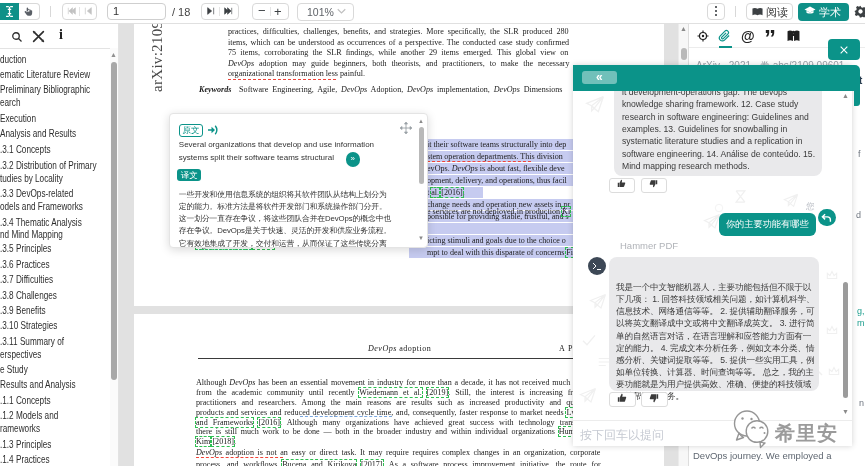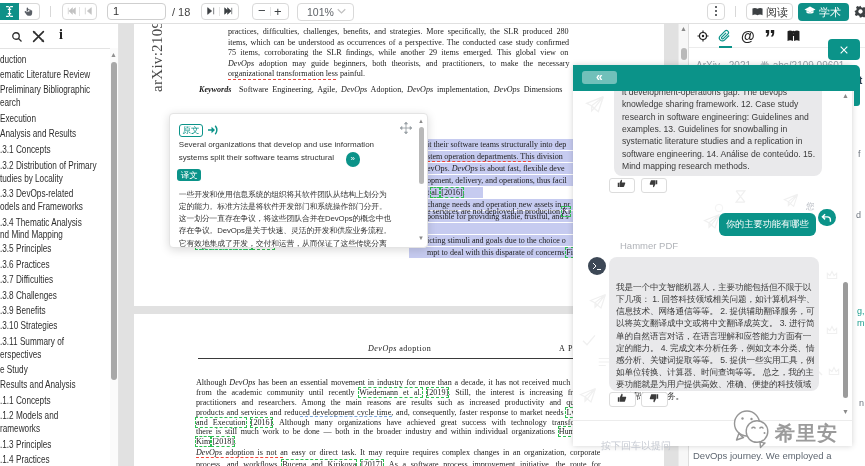--- a/index.html
+++ b/index.html
@@ -80,21 +80,21 @@
       <div class="pl" style="left:77px;top:216.5px;"><span class="grbx">tzgerald and Stol</span> <span class="grbx">[2017]</span>.</div>
       <div class="abs" style="left:78px;top:225.5px;width:55px;border-top:1.6px dotted #2bd27a;"></div>
 
       <div class="pl" style="left:249px;top:321px;letter-spacing:0.45px;"><i>DevOps</i> adoption</div>
       <div class="pl" style="left:440px;top:321px;letter-spacing:0.8px;">A P<span style="font-size:6.8px;margin-left:1.5px;">REPRINT</span></div>
       <div class="abs" style="left:79px;top:334.5px;width:408px;border-top:0.9px solid #3a3a3a;"></div>
       <div class="pl" style="left:77px;top:355.4px;word-spacing:0.75px;">Although <i>DevOps</i> has been an essential movement in industry for more than a decade, it has not received much attention</div>
       <div class="pl" style="left:77px;top:365.2px;word-spacing:2.9px;">from the academic community until recently <span class="grbx">Wiedemann et al.</span> <span class="grbx">[2019]</span>.  Still, the interest is increasing from both</div>
       <div class="pl" style="left:77px;top:375px;word-spacing:3.05px;">practitioners and researchers.  Among the main reasons are results such as increased productivity and quality of</div>
       <div class="pl" style="left:77px;top:384.7px;word-spacing:0.7px;">products and services and reduced development cycle time, and, consequently, faster response to market needs <span class="grbx">Lwakatare</span></div>
-      <div class="pl" style="left:77px;top:394.5px;word-spacing:3.1px;"><span class="grbx">and Execution</span> <span class="grbx">[2016]</span>.  Although many organizations have achieved great success with technology transformation,</div>
+      <div class="pl" style="left:77px;top:394.5px;word-spacing:3.1px;"><span class="grbx">and Frameworks</span> <span class="grbx">[2016]</span>.  Although many organizations have achieved great success with technology transformation,</div>
       <div class="pl" style="left:77px;top:404.2px;word-spacing:1.65px;">there is still much work to be done — both in the broader industry and within individual organizations <span class="grbx">Humble and</span></div>
       <div class="pl" style="left:77px;top:414px;"><span class="grbx">Kim</span> <span class="grbx">[2018]</span>.</div>
       <div class="pl" style="left:77px;top:425px;word-spacing:1.5px;"><i>DevOps</i> adoption is not an easy or direct task. It may require requires complex changes in an organization, corporate</div>
       <div class="pl" style="left:77px;top:436.5px;word-spacing:2.65px;">process, and workﬂows <span class="grbx">Bucena and Kirikova</span> <span class="grbx">[2017]</span>.  As a software process improvement initiative, the route for</div>
       <div class="abs" style="left:77px;top:433.5px;width:87px;border-top:1.6px dashed #f04438;"></div>
       <div class="abs" style="left:181px;top:393px;width:92px;border-top:1.3px dashed #7aa7e0;"></div>
     </div>
   </div>
 
   <div id="sidebar" class="abs">
@@ -276,21 +276,21 @@
       <div>相关帮助和服务。</div>
     </div>
     <div class="thumb" style="left:36px;top:327px;width:24.5px;height:13px;line-height:13px;"><svg width="10" height="10" viewBox="0 0 24 24" fill="#3a3a3a">
           <path d="M2 10 h4 v11 H2 z M7 21 V10 l4 -8 c1.5 0 2.5 1 2.5 2.5 L12.5 9 H20 c1.5 0 2.5 1.2 2 2.6 l-2.8 8 C19 20.8 18 21 17 21 z"></path>
         </svg></div>
     <div class="thumb" style="left:68px;top:327px;width:24.5px;height:13px;line-height:13px;"><svg width="10" height="10" viewBox="0 0 24 24" fill="#3a3a3a" transform="rotate(180)">
           <path d="M2 10 h4 v11 H2 z M7 21 V10 l4 -8 c1.5 0 2.5 1 2.5 2.5 L12.5 9 H20 c1.5 0 2.5 1.2 2 2.6 l-2.8 8 C19 20.8 18 21 17 21 z"></path>
         </svg></div>
 
     <div class="abs" style="left:0px;top:354.5px;width:278.5px;border-top:1px solid #ececec;"></div>
-    <div class="abs" style="left:7px;top:374px;font-size:10px;color:#c6cad2;margin-left:21px;">按下回车以提问</div>
+    <div class="abs" style="left:7px;top:362px;font-size:12px;color:#c6cad2;">按下回车以提问</div>
 
     <div class="abs" style="left:268px;top:27px;width:8px;height:322px;">
       <div class="abs" style="left:1px;top:0px;color:#8a8a8a;font-size:7px;">▲</div>
       <div class="abs" style="left:1.5px;top:190px;width:5px;height:116px;background:#9b9b9b;border-radius:2.5px;"></div>
       <div class="abs" style="left:1px;top:316px;color:#8a8a8a;font-size:7px;">▼</div>
     </div>
   </div>
 
   <div class="abs" style="left:828px;top:39px;width:32px;height:21px;background:#0b9389;border-radius:4px;">
       <svg style="position:absolute;left:11px;top:5.5px;" width="10" height="10" viewBox="0 0 24 24" stroke="#fff" stroke-width="2.6" fill="none">

